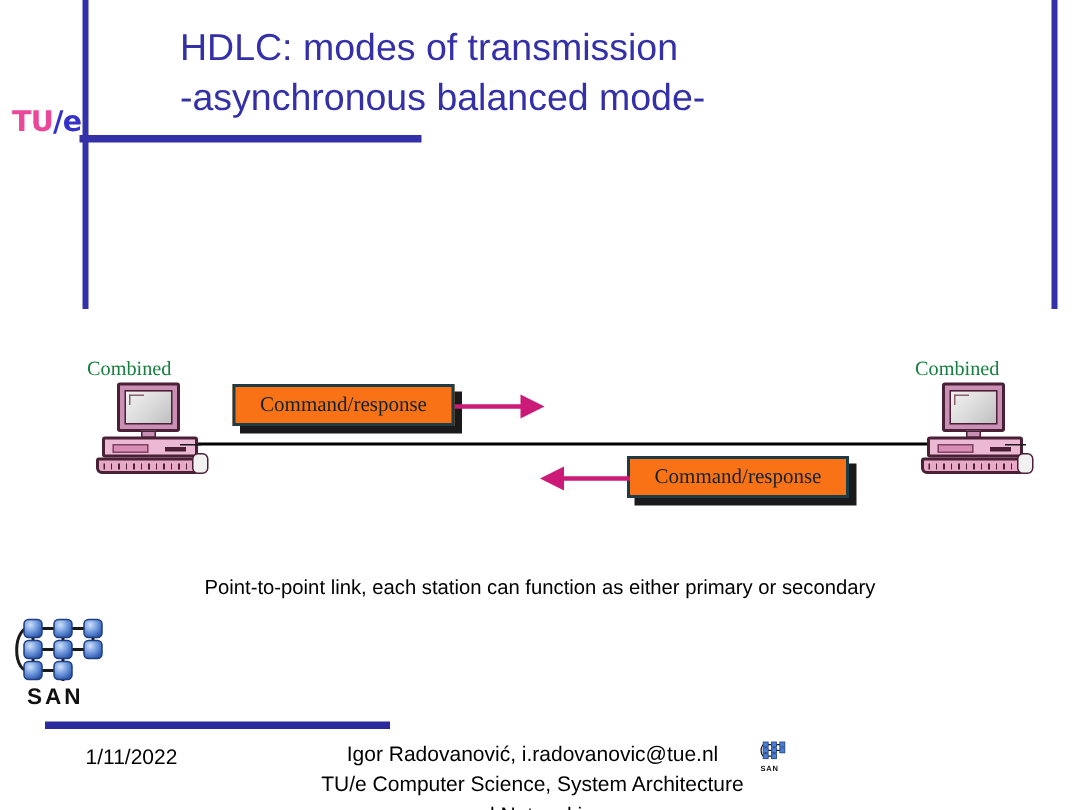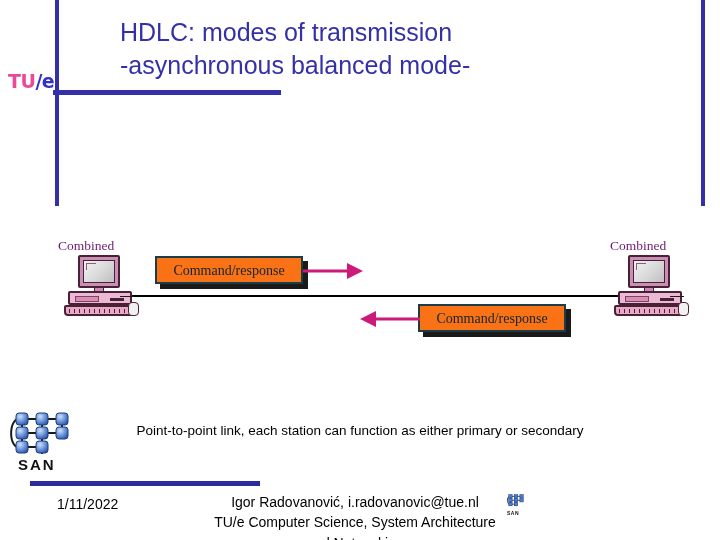--- a/index.html
+++ b/index.html
@@ -145,21 +145,21 @@
   }
   .ws-mousecord {
     position:absolute;
     height:1px; background:#1a1a1a;
   }
 
   .station-label {
     position: absolute;
     font-family: "Liberation Serif", serif;
     font-size: 13.5px;
-    color: #701a75;
+    color: #15803d;
     white-space: nowrap;
   }
 
   
   .msg-box {
     position: absolute;
     background: #f97316;
     border: 2px solid #1b3d4a;
     box-shadow: 5px 5px 0 0 #1a1a1a;
     box-sizing: border-box;
@@ -176,21 +176,20 @@
 
   
   #caption {
     position: absolute;
     left: 0; top: 384px;
     width: 720px;
     text-align: center;
     font-size: 13.5px;
     color: #000;
     font-family: "Liberation Sans", sans-serif;
-    margin-top: 39px;
   }
 
   
   #san-logo { position: absolute; left: 6px; top: 410px; width: 72px; height: 66px; }
   #san-logo .san-word {
     position: absolute; left: 12px; top: 46px;
     font-size: 15px; font-weight: bold; letter-spacing: 2px;
     color: #111;
     font-family: "Liberation Sans", sans-serif;
   }

